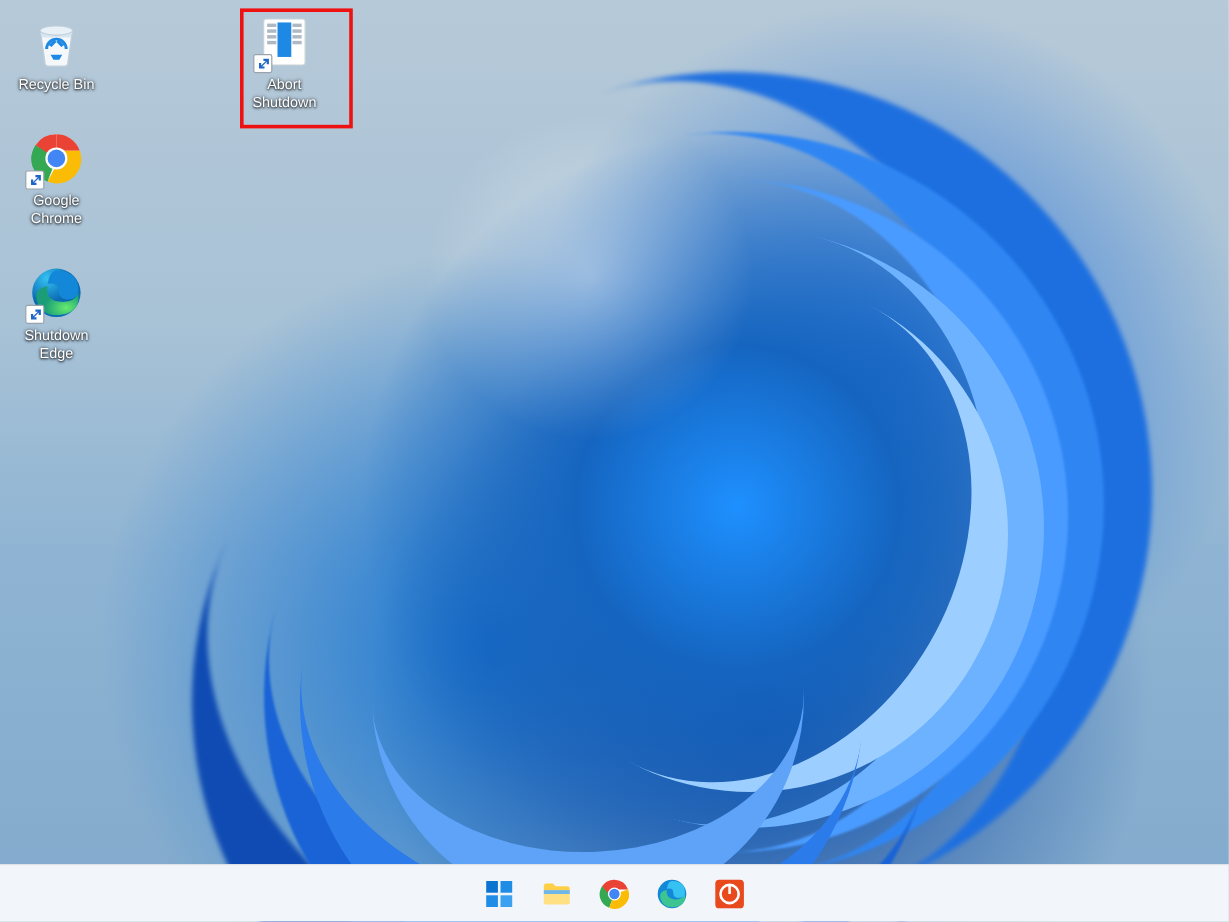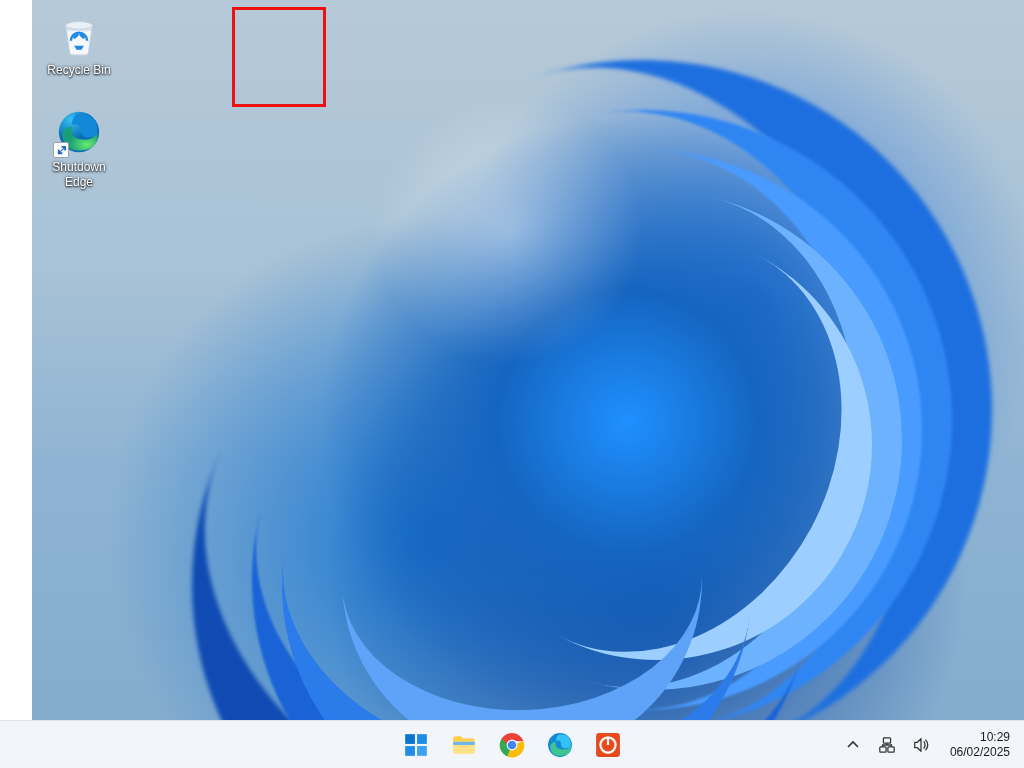--- a/index.html
+++ b/index.html
@@ -8,21 +8,20 @@
   
   .desktop {
     position: absolute; inset: 0;
     background:
       radial-gradient(circle at 48% 30%, rgba(255,255,255,0.4) 0%, rgba(255,255,255,0) 18%),
       radial-gradient(circle at 60% 55%, #1e90ff 0%, #1565c0 18%, rgba(21,101,192,0) 42%),
       radial-gradient(circle at 62% 75%, #0d47a1 0%, rgba(13,71,161,0) 38%),
       radial-gradient(circle at 40% 70%, #1976d2 0%, rgba(25,118,210,0) 40%),
       radial-gradient(circle at 72% 40%, #2c76d8 0%, rgba(44,118,216,0) 35%),
       linear-gradient(180deg, #b6c9d8 0%, #a8c2d6 35%, #8fb4d3 60%, #82aacc 100%);
-    margin-left: 32px;
   }
 
   
   .bloom { position:absolute; border-radius:50%; border-style:solid; border-color:transparent; transform-origin:center; pointer-events:none; }
   .b1 { width:700px; height:700px; left:260px; top:60px;  border-width:0 90px 0 0; border-right-color:#1d6fe0; transform:rotate(-18deg); filter:blur(2px); }
   .b2 { width:620px; height:620px; left:300px; top:110px; border-width:0 70px 0 0; border-right-color:#2f86f3; transform:rotate(-8deg);  filter:blur(1.5px); }
   .b3 { width:560px; height:560px; left:330px; top:150px; border-width:0 60px 0 0; border-right-color:#4a9bff; transform:rotate(2deg);   filter:blur(1px); }
   .b4 { width:500px; height:500px; left:370px; top:190px; border-width:0 50px 0 0; border-right-color:#6cb2ff; transform:rotate(14deg); }
   .b5 { width:430px; height:430px; left:410px; top:230px; border-width:0 40px 0 0; border-right-color:#9cceff; transform:rotate(28deg); }
   .b6 { width:650px; height:650px; left:160px; top:260px; border-width:0 0 80px 0; border-bottom-color:#0f4bb3; transform:rotate(25deg); filter:blur(2px); }
@@ -114,20 +113,41 @@
             <path d="M-8 -4 L-2 -10 L0 -7 L-5 -2 Z" fill="#1e88e5"></path>
             <path d="M8 -4 L2 -10 L0 -7 L5 -2 Z" fill="#1e88e5"></path>
             <path d="M-6 6 L6 6 L3 11 L-3 11 Z" fill="#1e88e5"></path>
             <path d="M-10 0 A10 10 0 0 1 10 0" fill="none" stroke="#1e88e5" stroke-width="3"></path>
           </g>
         </svg>
       </div>
       <div class="label">Recycle Bin</div>
     </div>
 
+    <div class="desktop-icon">
+      <div class="glyph">
+        <svg viewBox="0 0 48 48" width="44" height="44">
+          <circle cx="24" cy="24" r="22" fill="#fff"></circle>
+          <path d="M24 2 A22 22 0 0 1 45.2 17 L24 17 Z" fill="#ea4335"></path>
+          <path d="M45.2 17 A22 22 0 0 1 16 45 L26 26 L45.2 17 Z" fill="#fbbc05"></path>
+          <path d="M16 45 A22 22 0 0 1 5 12 L18 27 Z" fill="#34a853"></path>
+          <path d="M5 12 L20 24 L24 17 L24 2 A22 22 0 0 0 5 12 Z" fill="#ea4335"></path>
+          <path d="M5 12 A22 22 0 0 0 16 45 L24 24 Z" fill="#34a853"></path>
+          <path d="M24 17 L45.2 17 A22 22 0 0 1 32 44 L24 24 Z" fill="#fbbc05"></path>
+          <circle cx="24" cy="24" r="10" fill="#fff"></circle>
+          <circle cx="24" cy="24" r="8" fill="#4285f4"></circle>
+        </svg>
+        <div class="shortcut-badge">
+          <svg viewBox="0 0 12 12">
+              <path d="M2 10 L2 5 L4 5 L4 7.2 L8.2 3 L6 3 L6 1 L11 1 L11 6 L9 6 L9 3.8 L4.8 8 L7 8 L7 10 Z" fill="#1e66c9"></path>
+            </svg>
+        </div>
+      </div>
+      <div class="label">Google Chrome</div>
+    </div>
 
     <div class="desktop-icon">
       <div class="glyph">
         <svg viewBox="0 0 48 48" width="44" height="44">
           <defs>
             <radialGradient id="egA" cx="30%" cy="20%">
                 <stop offset="0%" stop-color="#35c1f1"></stop>
                 <stop offset="100%" stop-color="#0b6bb3"></stop>
               </radialGradient>
             <radialGradient id="egB" cx="70%" cy="75%">
@@ -142,20 +162,44 @@
         <div class="shortcut-badge">
           <svg viewBox="0 0 12 12">
               <path d="M2 10 L2 5 L4 5 L4 7.2 L8.2 3 L6 3 L6 1 L11 1 L11 6 L9 6 L9 3.8 L4.8 8 L7 8 L7 10 Z" fill="#1e66c9"></path>
             </svg>
         </div>
       </div>
       <div class="label">Shutdown Edge</div>
     </div>
   </div>
 
+  <div class="col2">
+    <div class="desktop-icon">
+      <div class="glyph">
+        <svg viewBox="0 0 48 48" width="46" height="46">
+          <rect x="6" y="4" width="36" height="40" rx="2" fill="#fff" stroke="#c9d2da"></rect>
+          <rect x="9" y="8" width="8" height="3" fill="#aeb9c4"></rect>
+          <rect x="9" y="13" width="8" height="3" fill="#aeb9c4"></rect>
+          <rect x="9" y="18" width="8" height="3" fill="#aeb9c4"></rect>
+          <rect x="9" y="23" width="8" height="3" fill="#aeb9c4"></rect>
+          <rect x="31" y="8" width="8" height="3" fill="#aeb9c4"></rect>
+          <rect x="31" y="13" width="8" height="3" fill="#aeb9c4"></rect>
+          <rect x="31" y="18" width="8" height="3" fill="#aeb9c4"></rect>
+          <rect x="31" y="23" width="8" height="3" fill="#aeb9c4"></rect>
+          <rect x="18" y="7" width="12" height="30" fill="#1e88e5"></rect>
+        </svg>
+        <div class="shortcut-badge">
+          <svg viewBox="0 0 12 12">
+              <path d="M2 10 L2 5 L4 5 L4 7.2 L8.2 3 L6 3 L6 1 L11 1 L11 6 L9 6 L9 3.8 L4.8 8 L7 8 L7 10 Z" fill="#1e66c9"></path>
+            </svg>
+        </div>
+      </div>
+      <div class="label">Abort Shutdown</div>
+    </div>
+  </div>
 </div>
 
 <div class="taskbar">
   <div class="taskbar-center">
 
     <div class="taskbar-btn">
       <svg viewBox="0 0 24 24" width="26" height="26">
         <rect x="2" y="2" width="9" height="9" fill="#0b74d1"></rect>
         <rect x="13" y="2" width="9" height="9" fill="#1f8ce6"></rect>
         <rect x="2" y="13" width="9" height="9" fill="#1f8ce6"></rect>
@@ -192,39 +236,13 @@
 
     <div class="taskbar-btn">
       <svg viewBox="0 0 24 24" width="26" height="26">
         <rect x="1" y="1" width="22" height="22" rx="3" fill="#e8491d"></rect>
         <circle cx="12" cy="12" r="7" fill="none" stroke="#fff" stroke-width="2"></circle>
         <line x1="12" y1="5" x2="12" y2="12" stroke="#fff" stroke-width="2"></line>
       </svg>
     </div>
   </div>
 
-  <div class="tray">
-    <div class="tray-icon">
-      <svg viewBox="0 0 12 12" width="12" height="12">
-        <path d="M1 8 L6 3 L11 8" fill="none" stroke="#333" stroke-width="1.6"></path>
-      </svg>
-    </div>
-    <div class="tray-icon">
-      <svg viewBox="0 0 20 20" width="18" height="18">
-        <rect x="6" y="2" width="8" height="6" rx="1" fill="none" stroke="#333" stroke-width="1.4"></rect>
-        <rect x="2" y="12" width="7" height="6" rx="1" fill="none" stroke="#333" stroke-width="1.4"></rect>
-        <rect x="11" y="12" width="7" height="6" rx="1" fill="none" stroke="#333" stroke-width="1.4"></rect>
-        <path d="M10 8 L10 10 M5 12 L5 10 L15 10 L15 12" fill="none" stroke="#333" stroke-width="1.4"></path>
-      </svg>
-    </div>
-    <div class="tray-icon">
-      <svg viewBox="0 0 20 20" width="18" height="18">
-        <path d="M3 7 L6 7 L10 3 L10 17 L6 13 L3 13 Z" fill="none" stroke="#333" stroke-width="1.4" stroke-linejoin="round"></path>
-        <path d="M13 6 Q16 10 13 14" fill="none" stroke="#333" stroke-width="1.4"></path>
-        <path d="M15 4 Q20 10 15 16" fill="none" stroke="#333" stroke-width="1.4"></path>
-      </svg>
-    </div>
-    <div class="clock">
-      <div>10:29</div>
-      <div>06/02/2025</div>
-    </div>
-  </div>
 </div>
 
 </body></html>

